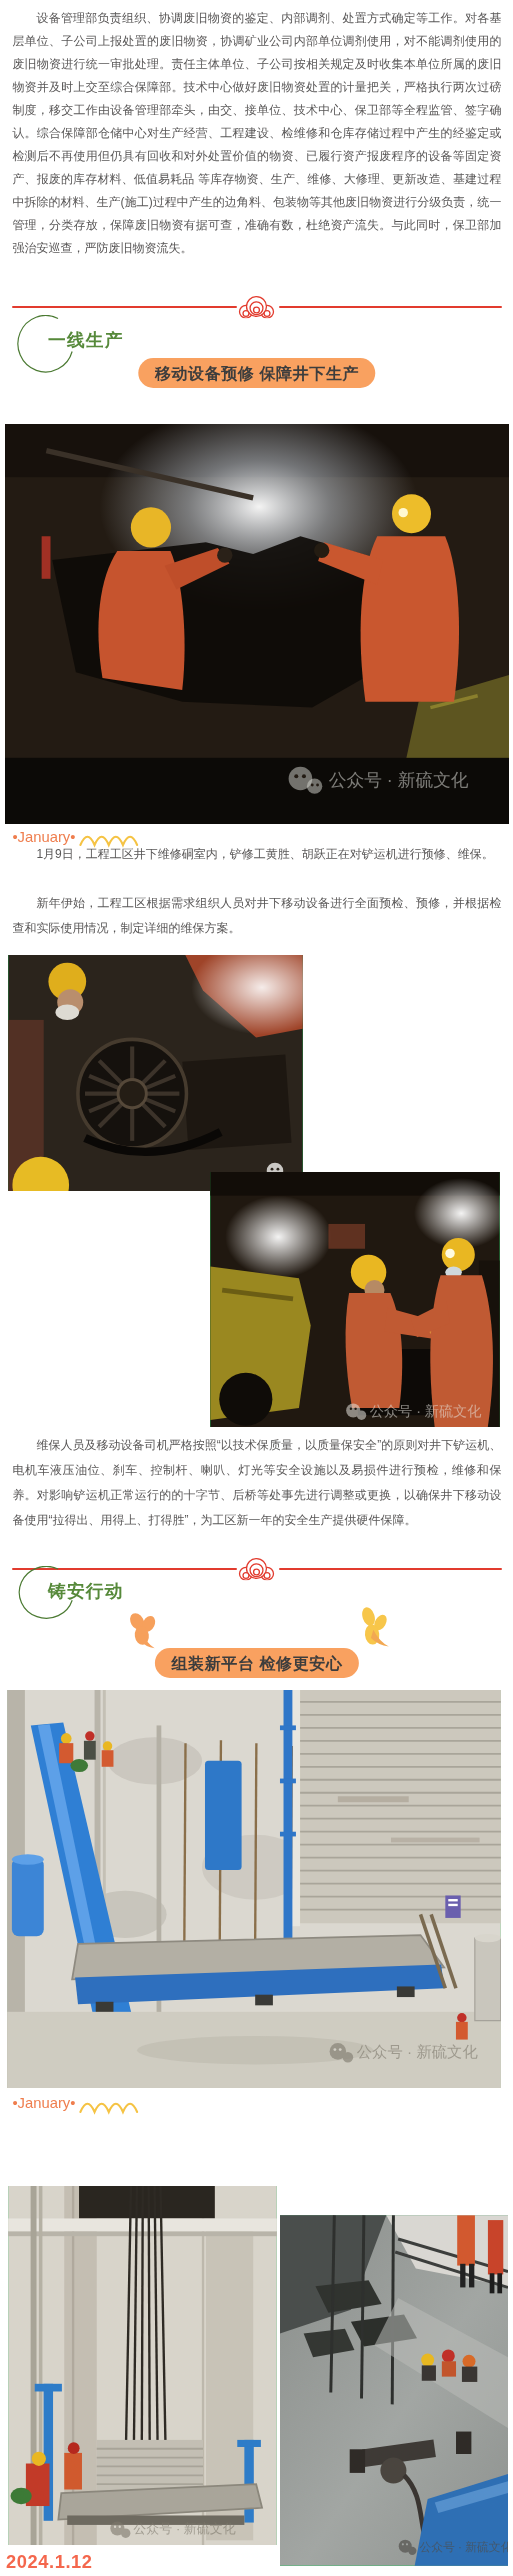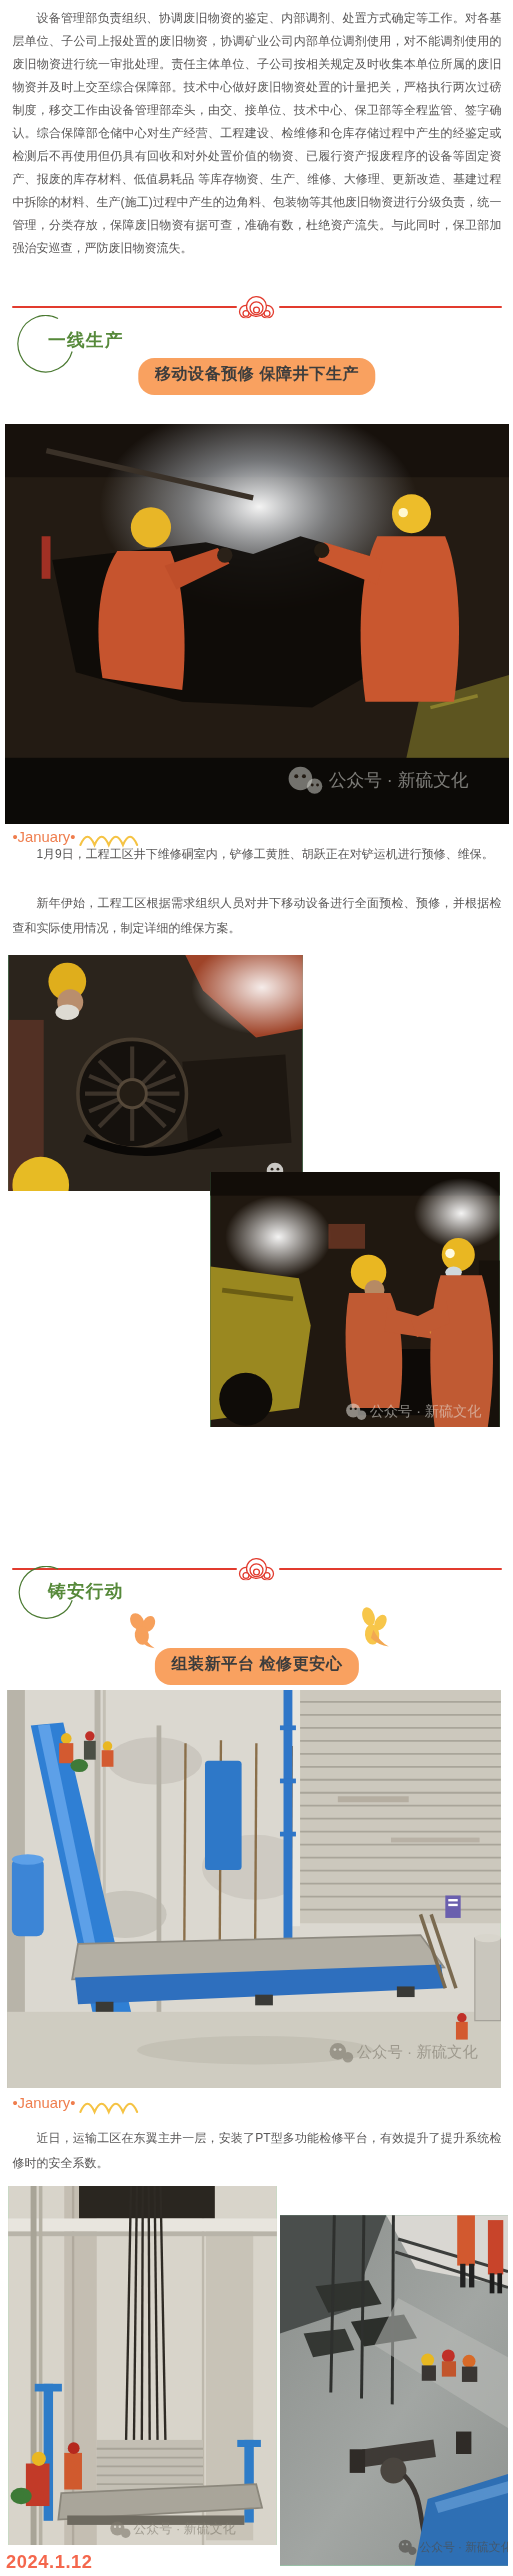--- a/index.html
+++ b/index.html
@@ -8,30 +8,30 @@
   .para{position:absolute;left:12.4px;width:489px;color:#595757;font-size:12px;
         text-align:justify;text-indent:2em;margin:0;}
   .intro{line-height:23px;}
   .body-par{line-height:25px;}
   .divider{position:absolute;left:0;width:514px;height:33px;}
   .divider .line{position:absolute;top:16px;height:1.8px;background:#e23b2e;border-radius:1.2px;}
   .divider .cloud{position:absolute;top:0;}
   .sec-header{position:absolute;left:0;width:236px;height:62px;}
   .sec-header .cat{position:absolute;left:48px;top:13px;font-size:17.7px;font-weight:bold;
         color:#56893a;letter-spacing:1.2px;margin:0;}
-  .pill{position:absolute;left:50%;transform:translateX(-50%);height:37px;line-height:31px;
+  .pill{position:absolute;left:50%;transform:translateX(-50%);height:30px;line-height:31px;
         padding:0 16.6px;background:#f9a160;border-radius:16px;font-size:16px;font-weight:bold;
         color:#3d3d3d;letter-spacing:0.6px;white-space:nowrap;}
   .byline-bar{position:absolute;left:0;width:514px;height:28px;line-height:28px;
         background:linear-gradient(90deg,#ffffff 0%,#ffffff 8%,#fbd9d0 38%,#f29a85 68%,#ec6450 100%);
         text-align:right;color:#ffffff;font-weight:bold;font-size:15.4px;padding-right:13px;
         box-sizing:border-box;letter-spacing:1.2px;}
   .month{position:absolute;left:12.4px;color:#ef7e4e;font-size:14.8px;font-weight:500;}
   .wave{position:absolute;}
-  .photo{position:absolute;overflow:hidden;background:#86efac;}
+  .photo{position:absolute;overflow:hidden;background:#22c55e;}
   .photo svg{display:block;width:100%;height:100%;}
   .date{position:absolute;left:5.9px;top:2551px;color:#f4674d;font-size:18.3px;font-weight:bold;
         letter-spacing:0.6px;}
   .leaf{position:absolute;}
 </style>
 </head>
 <body>
 
 <div class="page">
 
@@ -186,20 +186,21 @@
       <g opacity="0.55">
         <circle cx="242" cy="404" r="12" fill="#e6e4de"></circle>
         <circle cx="238" cy="401" r="2" fill="#201810"></circle>
           <circle cx="246" cy="401" r="2" fill="#201810"></circle>
         <circle cx="256" cy="412" r="8" fill="#e6e4de"></circle>
         <text x="270" y="413" font-size="24" fill="#e6e4de">公众号 · 新硫文化</text>
       </g>
     </svg>
   </div>
 
+  <p class="para body-par" style="top:1433px;">维保人员及移动设备司机严格按照“以技术保质量，以质量保安全”的原则对井下铲运机、电机车液压油位、刹车、控制杆、喇叭、灯光等安全设施以及易损件进行预检，维修和保养。对影响铲运机正常运行的的十字节、后桥等处事先进行调整或更换，以确保井下移动设备使用“拉得出、用得上、打得胜”，为工区新一年的安全生产提供硬件保障。</p>
 
   <div class="divider" style="top:1552px;">
     <div class="line" style="left:11.8px;width:225px;"></div>
     <div class="line" style="left:279px;width:223px;"></div>
     <svg class="cloud" style="left:236px;" width="41" height="33" viewBox="0 0 70 56">
       <g fill="#ffffff" stroke="#e23b2e" stroke-width="2.2">
         <circle cx="17" cy="37" r="11"></circle>
           <circle cx="53" cy="37" r="11"></circle>
         <circle cx="35" cy="28" r="17"></circle>
           <circle cx="35" cy="31" r="11"></circle>
@@ -326,21 +327,20 @@
         <text x="592" y="622" font-size="26" fill="#7d786c">公众号 · 新硫文化</text>
       </g>
     </svg>
   </div>
 
   <div class="month" style="top:2095px;">•January•</div>
   <svg class="wave" style="left:78px;top:2099px;" width="71" height="16.6" viewBox="0 0 120 28">
     <path d="M4 22 Q16 -6 28 22 Q40 -6 52 22 Q64 -6 76 22 Q88 -6 100 22" fill="none" stroke="#f5c344" stroke-width="3.5" stroke-linecap="round"></path>
   </svg>
 
-  <p class="para body-par" style="top:2126px;">近日，运输工区在东翼主井一层，安装了PT型多功能检修平台，有效提升了提升系统检修时的安全系数。</p>
 
   <div class="photo" style="left:8.3px;top:2186px;width:269px;height:359px;">
     <svg viewBox="0 0 455 608">
       <rect width="455" height="608" fill="#d8d4ca"></rect>
       <line x1="110" y1="0" x2="110" y2="608" stroke="#bdb8ac" stroke-width="4"></line>
       <line x1="330" y1="0" x2="330" y2="608" stroke="#bdb8ac" stroke-width="4"></line>
       <rect x="95" y="0" width="55" height="608" fill="#8f8678" opacity="0.28"></rect>
       <rect x="335" y="60" width="80" height="540" fill="#a39b8c" opacity="0.3"></rect>
       <rect x="120" y="0" width="230" height="55" fill="#2a2620"></rect>
       <rect x="0" y="55" width="455" height="22" fill="#e8e5de"></rect>

